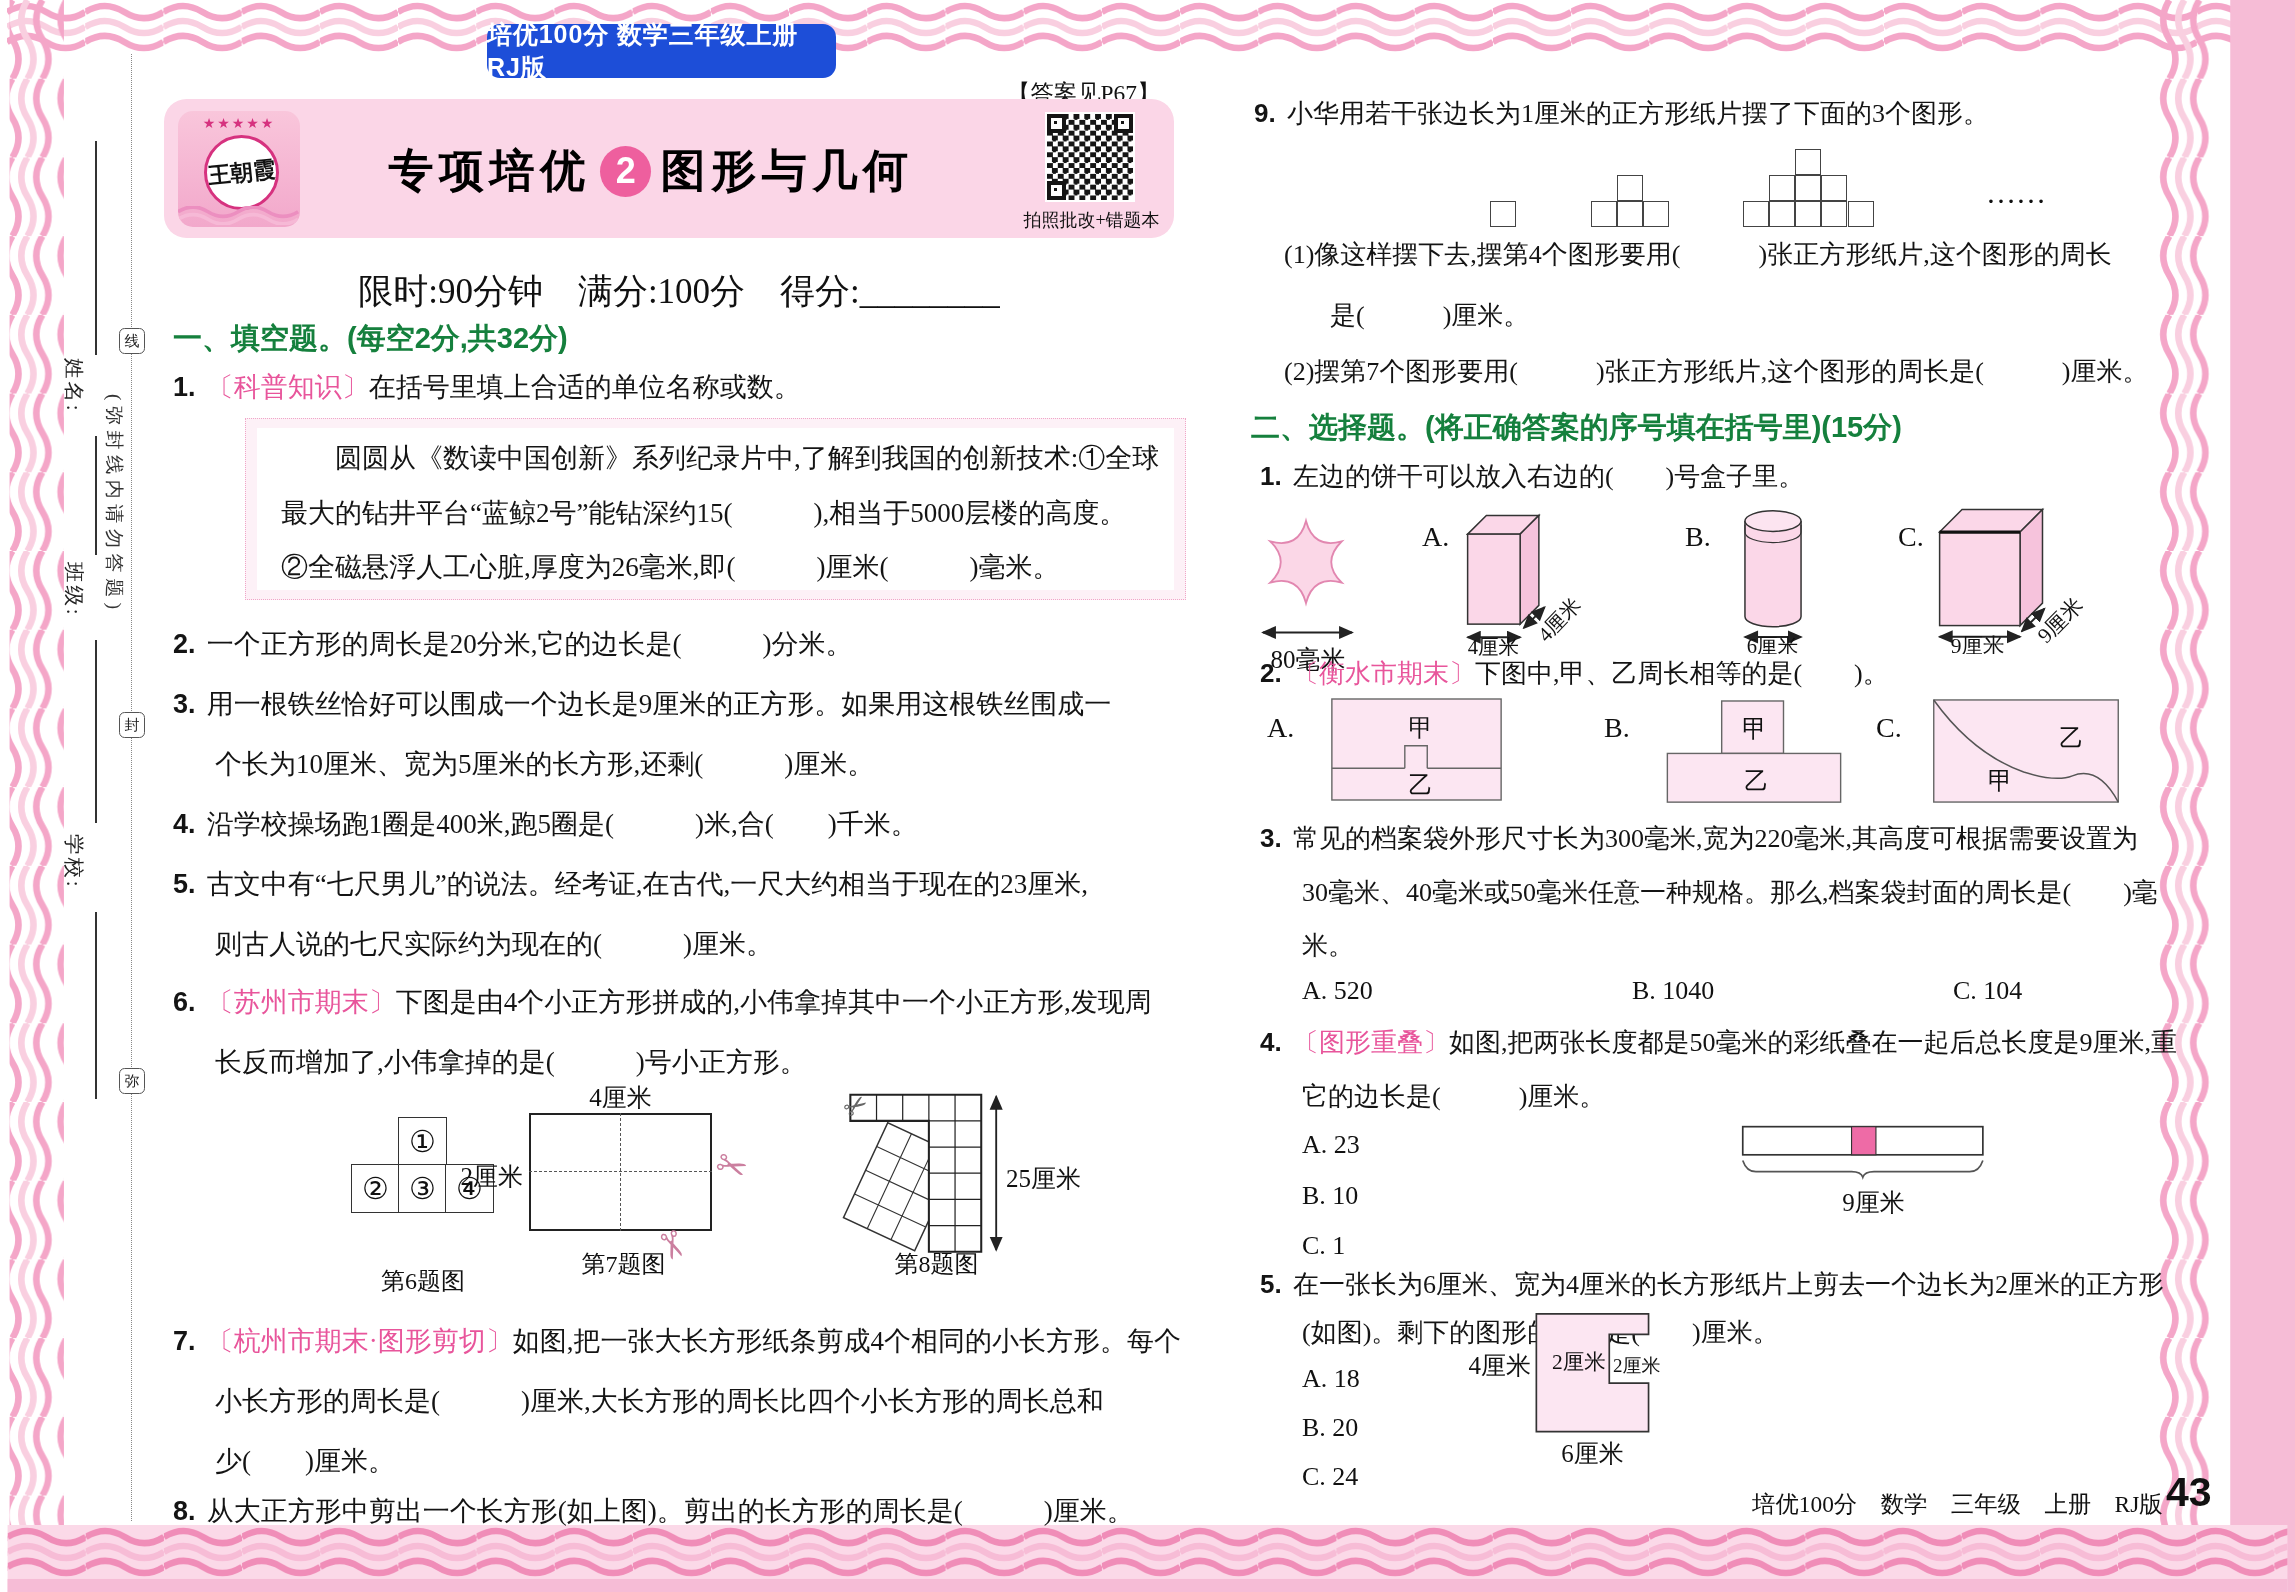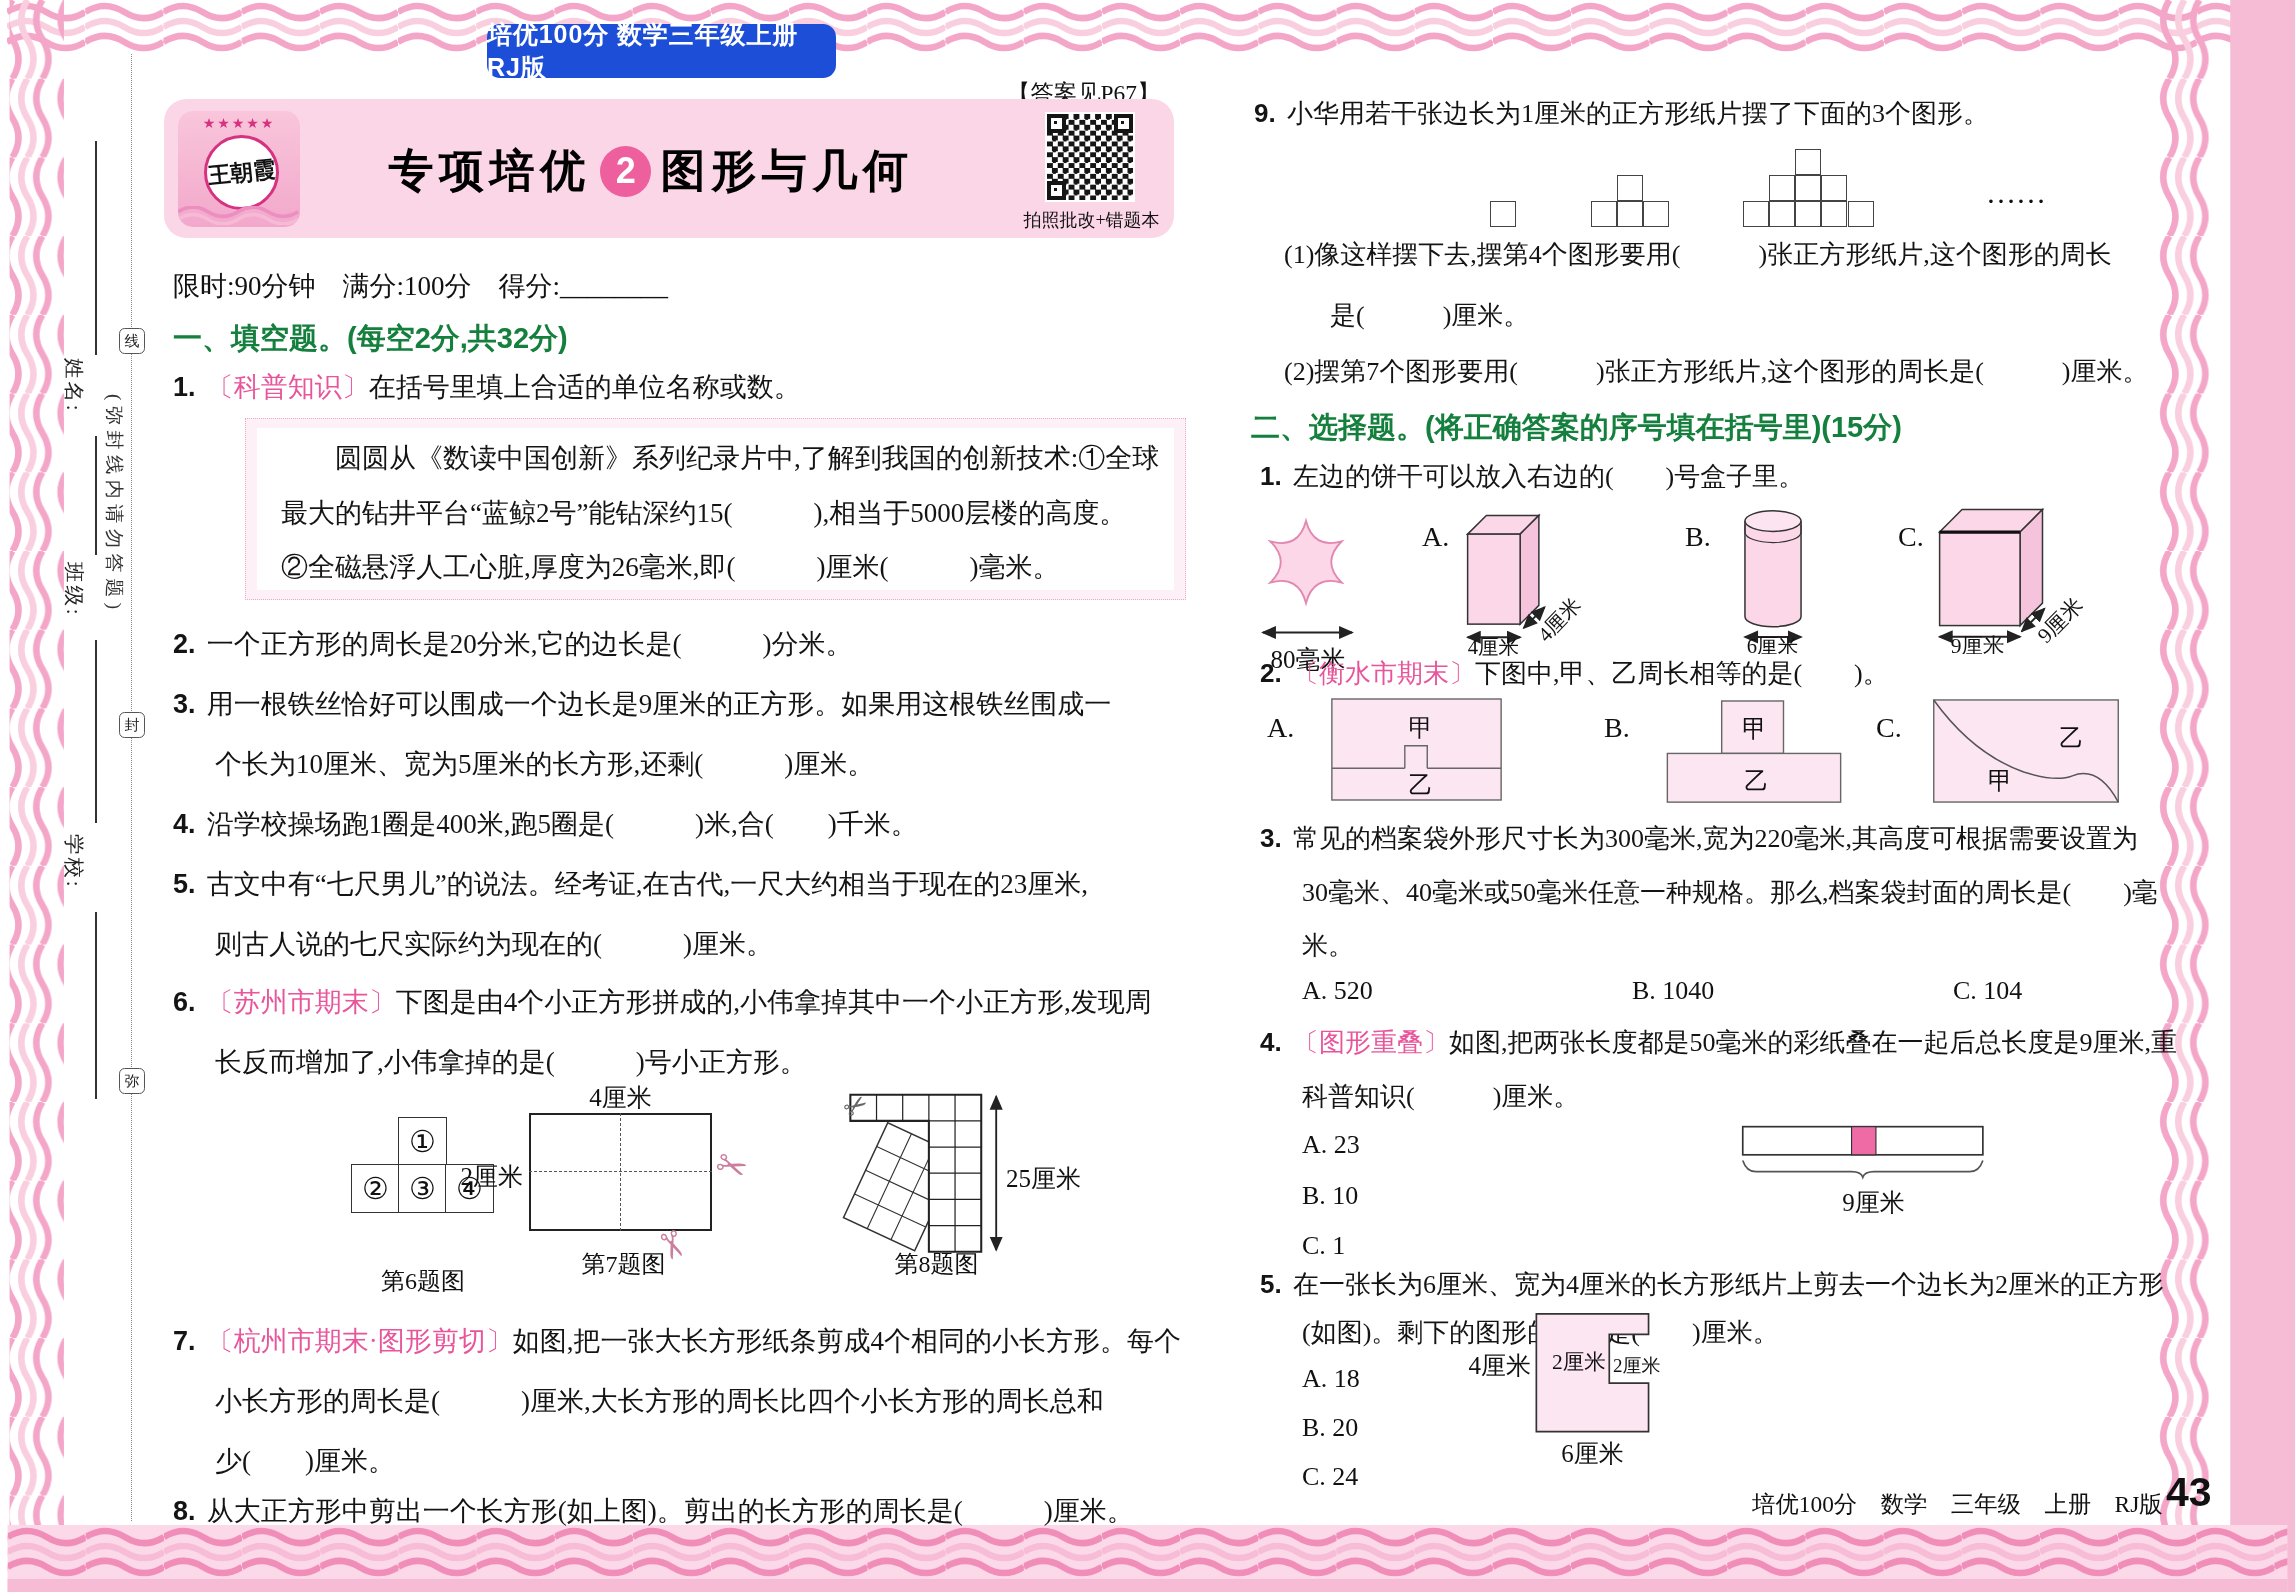--- a/index.html
+++ b/index.html
@@ -116,21 +116,21 @@
   <div class="vline" style="top:640px;height:183px;"></div>
   <div class="vline" style="top:912px;height:187px;"></div>
   <div class="vl" style="left:88px;top:358px;">姓名:</div>
   <div class="vl" style="left:88px;top:562px;">班级:</div>
   <div class="vl" style="left:88px;top:834px;">学校:</div>
   <div class="vl" style="left:127px;top:394px;font-size:19px;letter-spacing:5.6px;color:#333;">(弥封线内请勿答题)</div>
   <div class="sealbox" style="top:328px;">线</div>
   <div class="sealbox" style="top:712px;">封</div>
   <div class="sealbox" style="top:1068px;">弥</div>
 
-  <div class="abs" style="left:173px;top:268px;width:1012px;font-size:27px;">限时:90分钟　满分:100分　得分:________</div>
+  <div class="abs" style="left:173px;top:268px;width:1012px;text-align:center;font-size:35px;">限时:90分钟　满分:100分　得分:________</div>
   <div class="hd" style="left:173px;top:319px;">一、填空题。(每空2分,共32分)</div>
 
   <div class="ql" style="left:173px;top:369px;">
     <span class="qn">1.</span><span class="tag">〔科普知识〕</span><span>在括号里填上合适的单位名称或数。</span>
   </div>
   <div class="abs" style="left:245px;top:418px;width:939px;height:180px;background:#fdf1f7;border:1.9px dotted #f0a6c8;">
     <div style="position:absolute;left:11.2px;top:9.4px;right:11.2px;bottom:9.4px;background:#fff;"></div>
   </div>
   <div class="ql" style="left:335px;top:440px;">圆圆从《数读中国创新》系列纪录片中,了解到我国的创新技术:①全球</div>
   <div class="ql" style="left:281px;top:495px;">最大的钻井平台“蓝鲸2号”能钻深约15(　　　),相当于5000层楼的高度。</div>
@@ -268,21 +268,21 @@
   </svg>
 
   <div class="ql r" style="left:1260px;top:821px;"><span class="qn">3.</span><span>常见的档案袋外形尺寸长为300毫米,宽为220毫米,其高度可根据需要设置为</span></div>
   <div class="ql r" style="left:1302px;top:875px;">30毫米、40毫米或50毫米任意一种规格。那么,档案袋封面的周长是(　　)毫</div>
   <div class="ql r" style="left:1302px;top:928px;">米。</div>
   <div class="opt" style="left:1302px;top:976px;">A. 520</div>
   <div class="opt" style="left:1632px;top:976px;">B. 1040</div>
   <div class="opt" style="left:1953px;top:976px;">C. 104</div>
 
   <div class="ql r" style="left:1260px;top:1025px;"><span class="qn">4.</span><span class="tag">〔图形重叠〕</span><span>如图,把两张长度都是50毫米的彩纸叠在一起后总长度是9厘米,重</span></div>
-  <div class="ql r" style="left:1302px;top:1079px;">科普知识(　　　)厘米。</div>
+  <div class="ql r" style="left:1302px;top:1079px;">它的边长是(　　　)厘米。</div>
   <div class="opt" style="left:1302px;top:1130px;">A. 23</div>
   <div class="opt" style="left:1302px;top:1181px;">B. 10</div>
   <div class="opt" style="left:1302px;top:1231px;">C. 1</div>
   <svg class="abs" style="left:1739px;top:1121px" width="272" height="62" viewBox="0 0 290 66">
     <rect x="4" y="6" width="256" height="30" fill="#fff" stroke="#333" stroke-width="1.8"></rect>
     <rect x="120" y="6" width="26" height="30" fill="#ee6ba6" stroke="#333" stroke-width="1.2"></rect>
     <path d="M4,42 Q8,54 18,54 H120 Q130,54 132,60 Q134,54 144,54 H246 Q256,54 260,42" fill="none" stroke="#555" stroke-width="1.8"></path>
   </svg>
   <div class="dim" style="left:1808px;top:1186px;width:131px;text-align:center;">9厘米</div>
 

